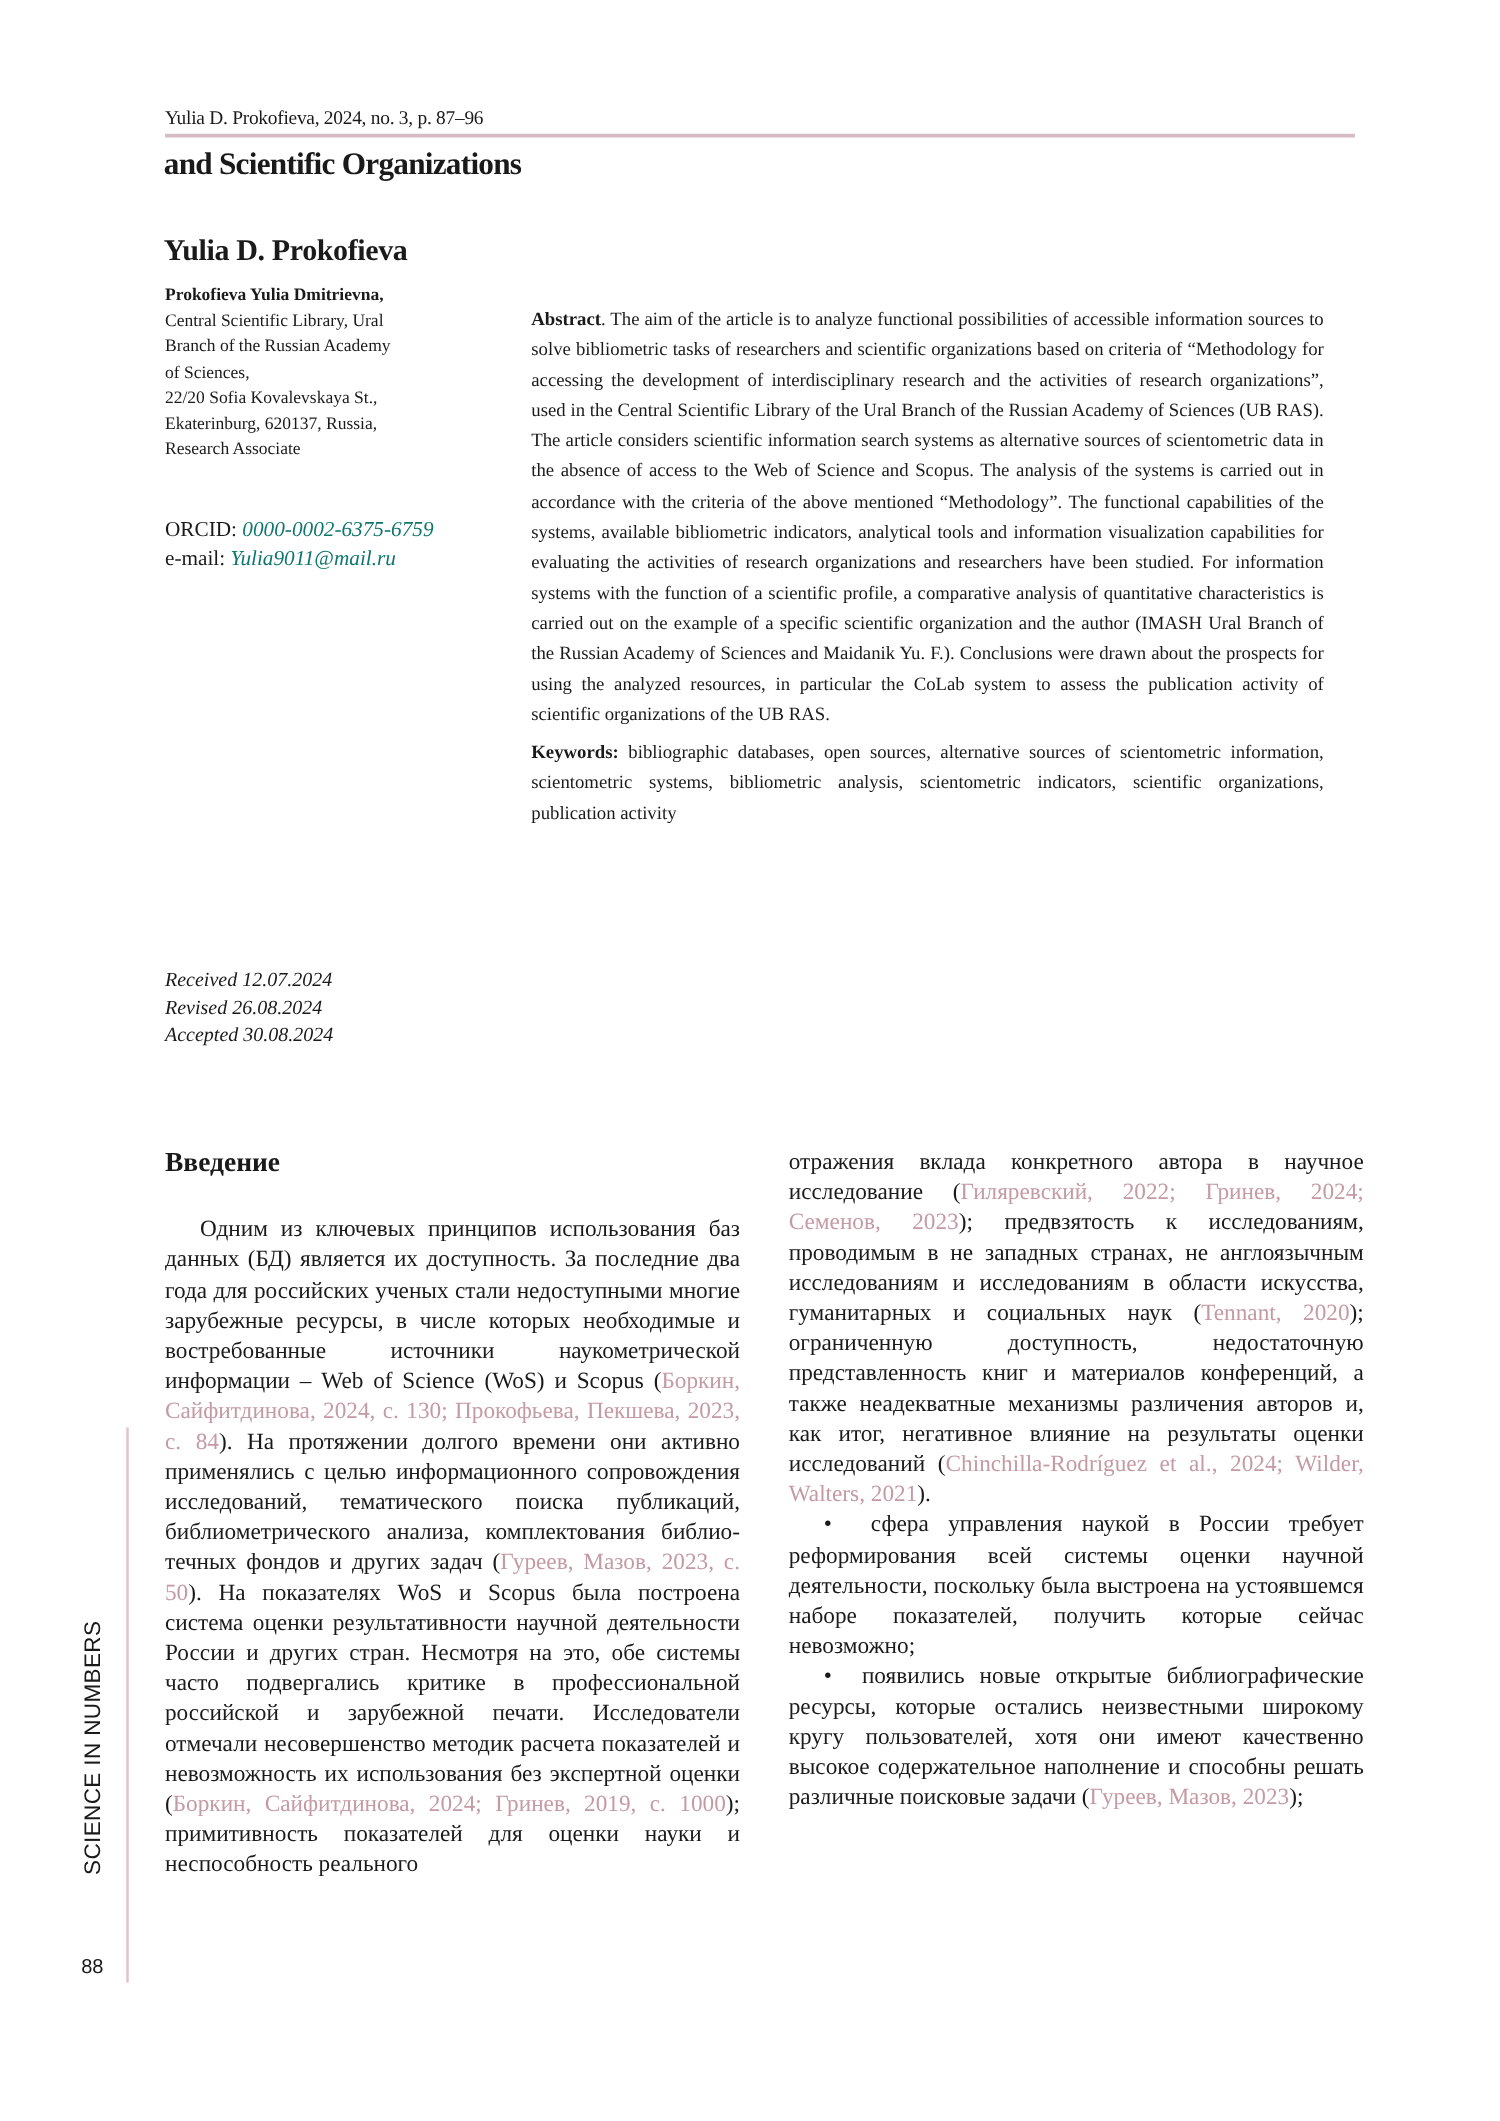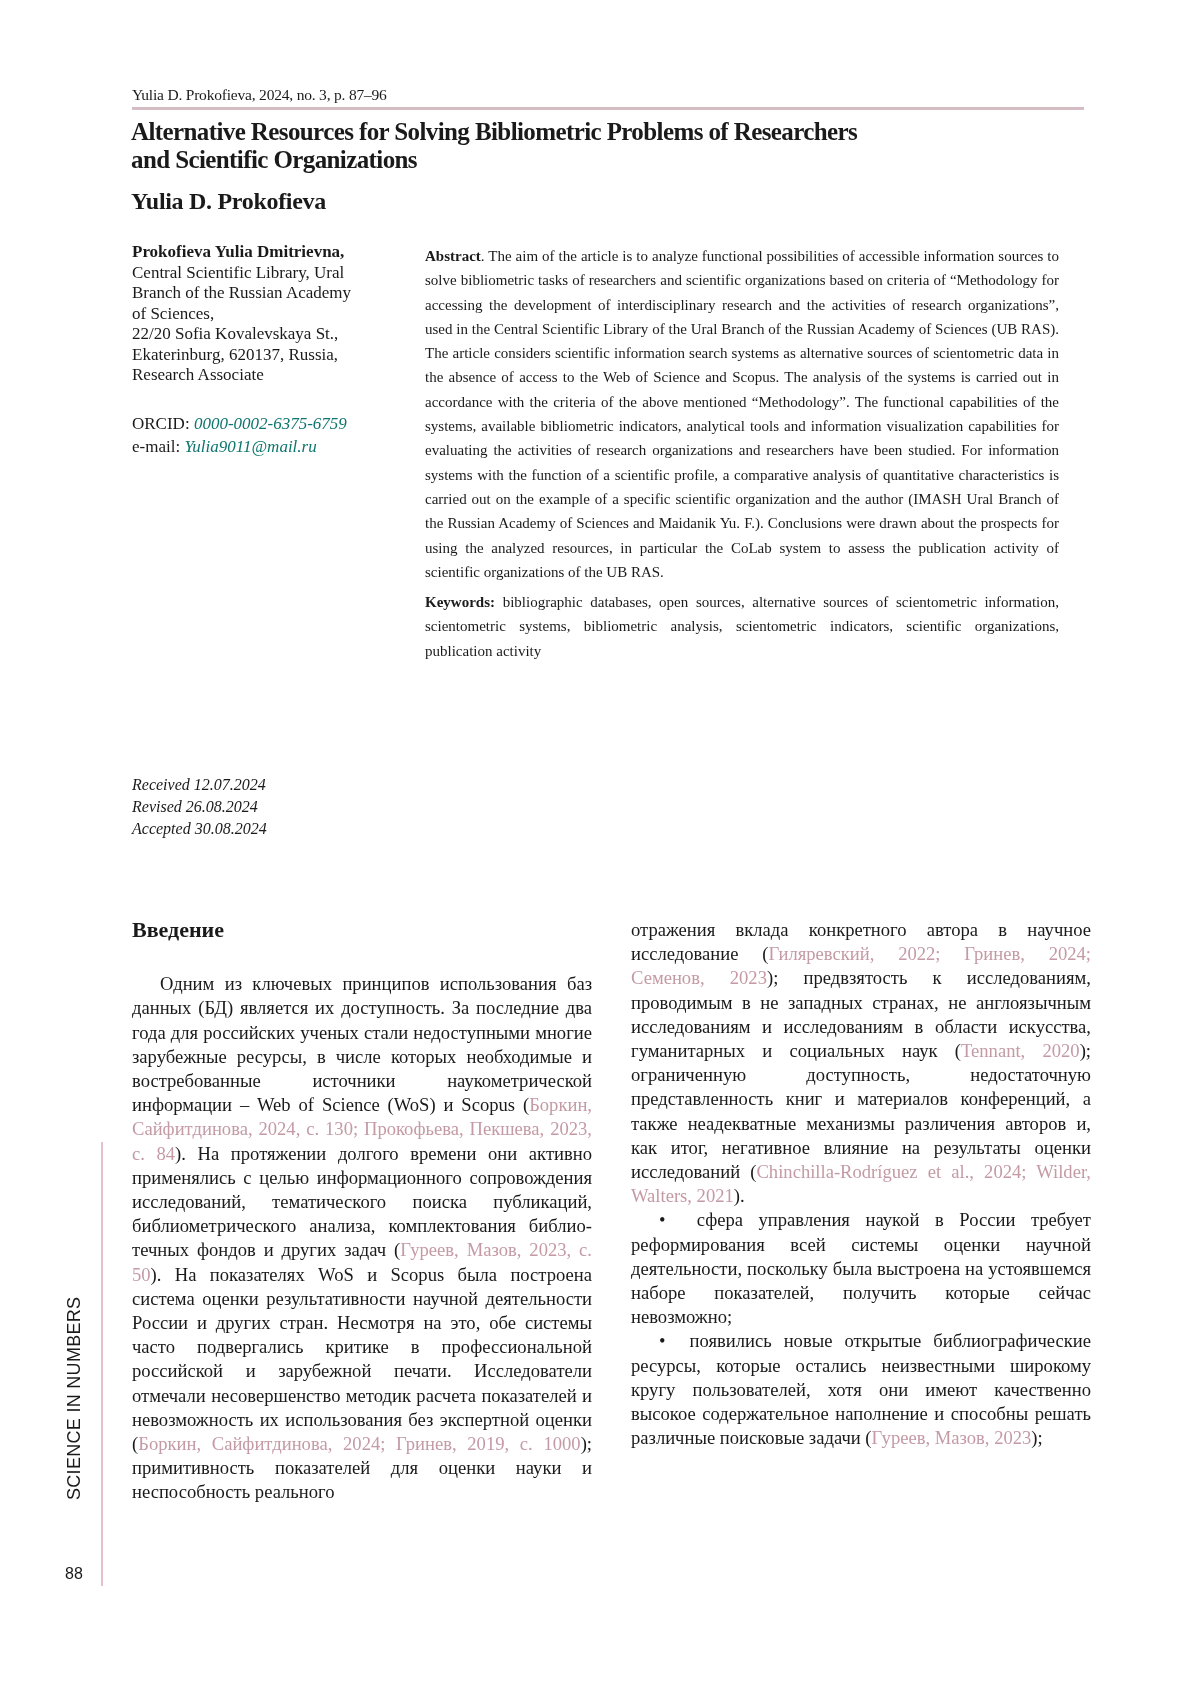--- a/index.html
+++ b/index.html
@@ -17,22 +17,22 @@
   }
   .title {
     position: absolute; left: 131px; top: 118px; width: 960px;
     font-weight: bold; font-size: 25px; line-height: 28px; letter-spacing: -0.6px;
   }
   .author {
     position: absolute; left: 131px; top: 188px;
     font-weight: bold; font-size: 24px; letter-spacing: -0.3px;
   }
   .aff {
-    position: absolute; left: 132px; top: 242px; width: 280px;
-    font-size: 17px; line-height: 20.5px;
+    position: absolute; left: 132px; top: 227px; width: 280px;
+    font-size: 14px; line-height: 20.5px;
   }
   .aff .name { font-weight: bold; }
   .ids { position: absolute; left: 132px; top: 412px; font-size: 17px; line-height: 23px; }
   .link { color: #0f766e; font-style: italic; }
   .cite-link { color: #c49aa6; }
   .dates {
     position: absolute; left: 132px; top: 774px; font-style: italic;
     font-size: 16px; line-height: 22px;
   }
   .abstract {
@@ -65,21 +65,20 @@
     font-family: "Liberation Sans", "DejaVu Sans", sans-serif; font-size: 16px;
   }
 </style>
 </head>
 <body>
 
 <div class="running-head">Yulia D. Prokofieva, 2024, no. 3, p. 87–96</div>
 <div class="head-rule"></div>
 
 <div class="title">
-  <div>Alternative Resources for Solving Bibliometric Problems of Researchers</div>
   <div>and Scientific Organizations</div>
 </div>
 <div class="author">Yulia D. Prokofieva</div>
 
 <div class="aff">
   <div class="name">Prokofieva Yulia Dmitrievna,</div>
   <div>Central Scientific Library, Ural</div>
   <div>Branch of the Russian Academy</div>
   <div>of Sciences,</div>
   <div>22/20 Sofia Kovalevskaya St.,</div>

